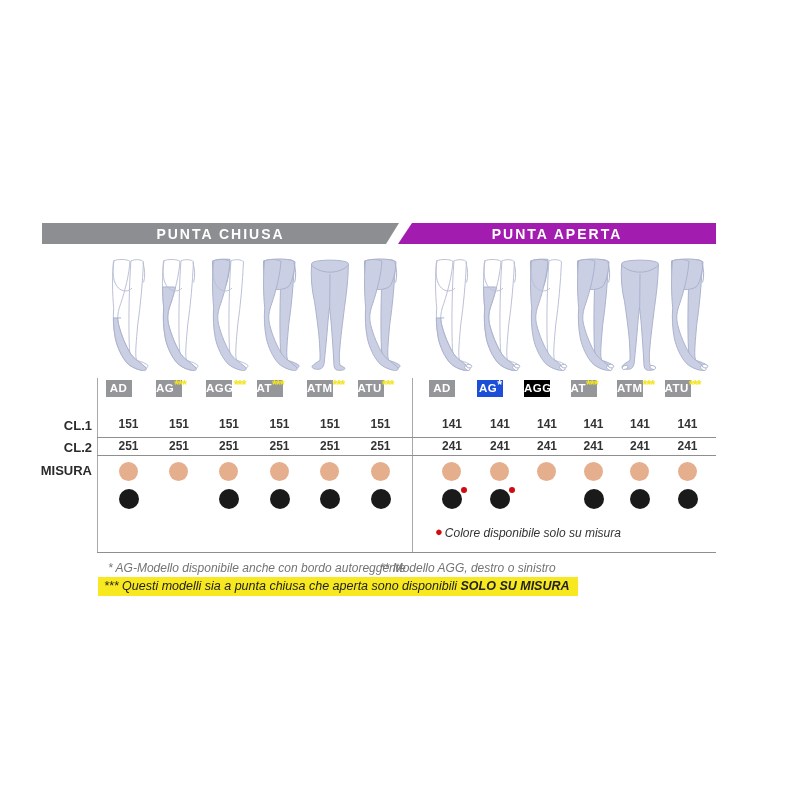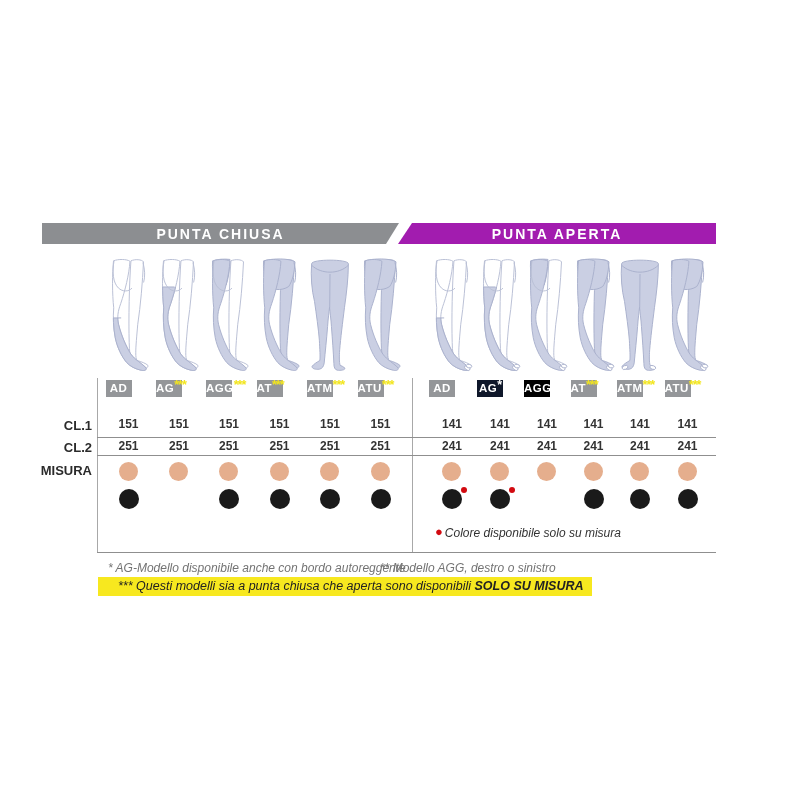--- a/index.html
+++ b/index.html
@@ -22,21 +22,21 @@
   .v1{top:167px}.v2{top:189px}
   .dot{position:absolute;border-radius:50%;}
   .dot-beige{top:212px;left:17px;width:19px;height:19px;}
   .dot-black{top:239px;left:17px;width:20px;height:20px;}
   .mini-red{position:absolute;top:-2px;right:-5px;width:6px;height:6px;border-radius:50%;}
   .rowlab{position:absolute;left:20px;width:72px;text-align:right;font-size:13px;font-weight:bold;color:#2b2b2b;}
   .note-red{position:absolute;left:435px;top:526px;font-size:12px;font-style:italic;color:#333;}
   .note-red .b{font-style:normal;font-size:13px;line-height:12px;vertical-align:1px;margin-right:2px;font-weight:bold;}
   .footnote{position:absolute;top:561px;font-size:12px;font-style:italic;color:#737373;white-space:nowrap;}
   .hl{position:absolute;left:98px;top:577px;font-size:12.5px;font-style:italic;color:#222;
-      padding:2px 8px 3px 20px;white-space:nowrap;}
+      padding:2px 8px 3px 6px;white-space:nowrap;}
   .hl b{font-style:italic;}
 </style>
 </head>
 <body>
 
 <div id="page">
   <div class="bar bar-left" style="background: rgb(140, 142, 145);">PUNTA CHIUSA</div>
   <div class="bar bar-right" style="background: #a21caf;">PUNTA APERTA</div>
 
   <div class="vline" style="left:97px;top:378px;height:175px"></div>
@@ -175,21 +175,21 @@
           </clipPath>
           <g clip-path="url(#clip8)">
             <path d="M10 4 C14.5 2 24 2 27 4.5 C26 18.5 22 34.5 17.5 48 C14.5 56 13.5 62.5 15.3 70 C18.3 82 23 92 27 99 C29 102 31 104.2 33.2 106 C37 109 41.3 112 43.6 114.6 C44.6 116.8 42 117.8 39 117.2 C33 116 27 113 23.5 109 C18.5 103 13.8 93.5 11.8 83.5 C9.8 73 9.4 62.5 10.2 52.5 C8.6 38.5 8.6 16.5 10 4 Z" fill="#cacfe3" stroke="#a9b0cc" stroke-width="1" stroke-linejoin="round"></path>
           </g>
           <path d="M9.5 31 L21 31" fill="none" stroke="#a9b0cc" stroke-width="1" stroke-linecap="round"></path>
           <path d="M10.5 4 C8.5 16 9.5 26.5 15 32 C19.5 36.2 25.5 36 28.8 32.5" fill="none" stroke="#b9bfd4" stroke-width="1" stroke-linecap="round"></path>
           <path d="M40.5 6 C42.5 13 42.8 20 41.2 26" fill="none" stroke="#b9bfd4" stroke-width="1" stroke-linecap="round"></path>
           <ellipse cx="41.8" cy="114.8" rx="3.2" ry="2" transform="rotate(38 41.8 114.8)" fill="#fff" stroke="#a9b0cc" stroke-width="0.9"></ellipse>
           <ellipse cx="43.6" cy="112.8" rx="2.9" ry="1.8" transform="rotate(12 43.6 112.8)" fill="#fff" stroke="#a9b0cc" stroke-width="0.9"></ellipse>
         </svg>
-        <div class="model-box" style="background: #0f172a;"><span>AG</span><span class="marks" style="color:#ffffff">*</span></div>
+        <div class="model-box" style="background: #1d4ed8;"><span>AG</span><span class="marks" style="color:#ffffff">*</span></div>
         <div class="val v1">141</div>
         <div class="val v2">241</div>
         <div class="dot dot-beige" style="background:#e5ae8d"></div>
         <div class="dot dot-black" style="background:#1a1a1a">
           <span class="mini-red" style="background:#d20a10"></span>
         </div>
       </div>
       <div class="col" style="left: 108px;">
         <svg class="leg" width="54" height="118" viewBox="0 0 52 122">
           <path d="M28 4 C32 2 39.5 2.5 41 5 C40 26 38 50 35 70 C34 82 33 92 33 99 C33 103 33.2 105.5 34.5 107 C38.5 108.2 43.5 110 45.5 112 C46.2 114.3 43.5 115.4 40.5 115 C35.5 114.6 30.5 113.2 29 110.5 C27.3 104.5 26.3 96.5 26.2 88.5 C25.5 64 26.2 28 28 4 Z" fill="#fff" stroke="#b9bfd4" stroke-width="1" stroke-linejoin="round"></path>

